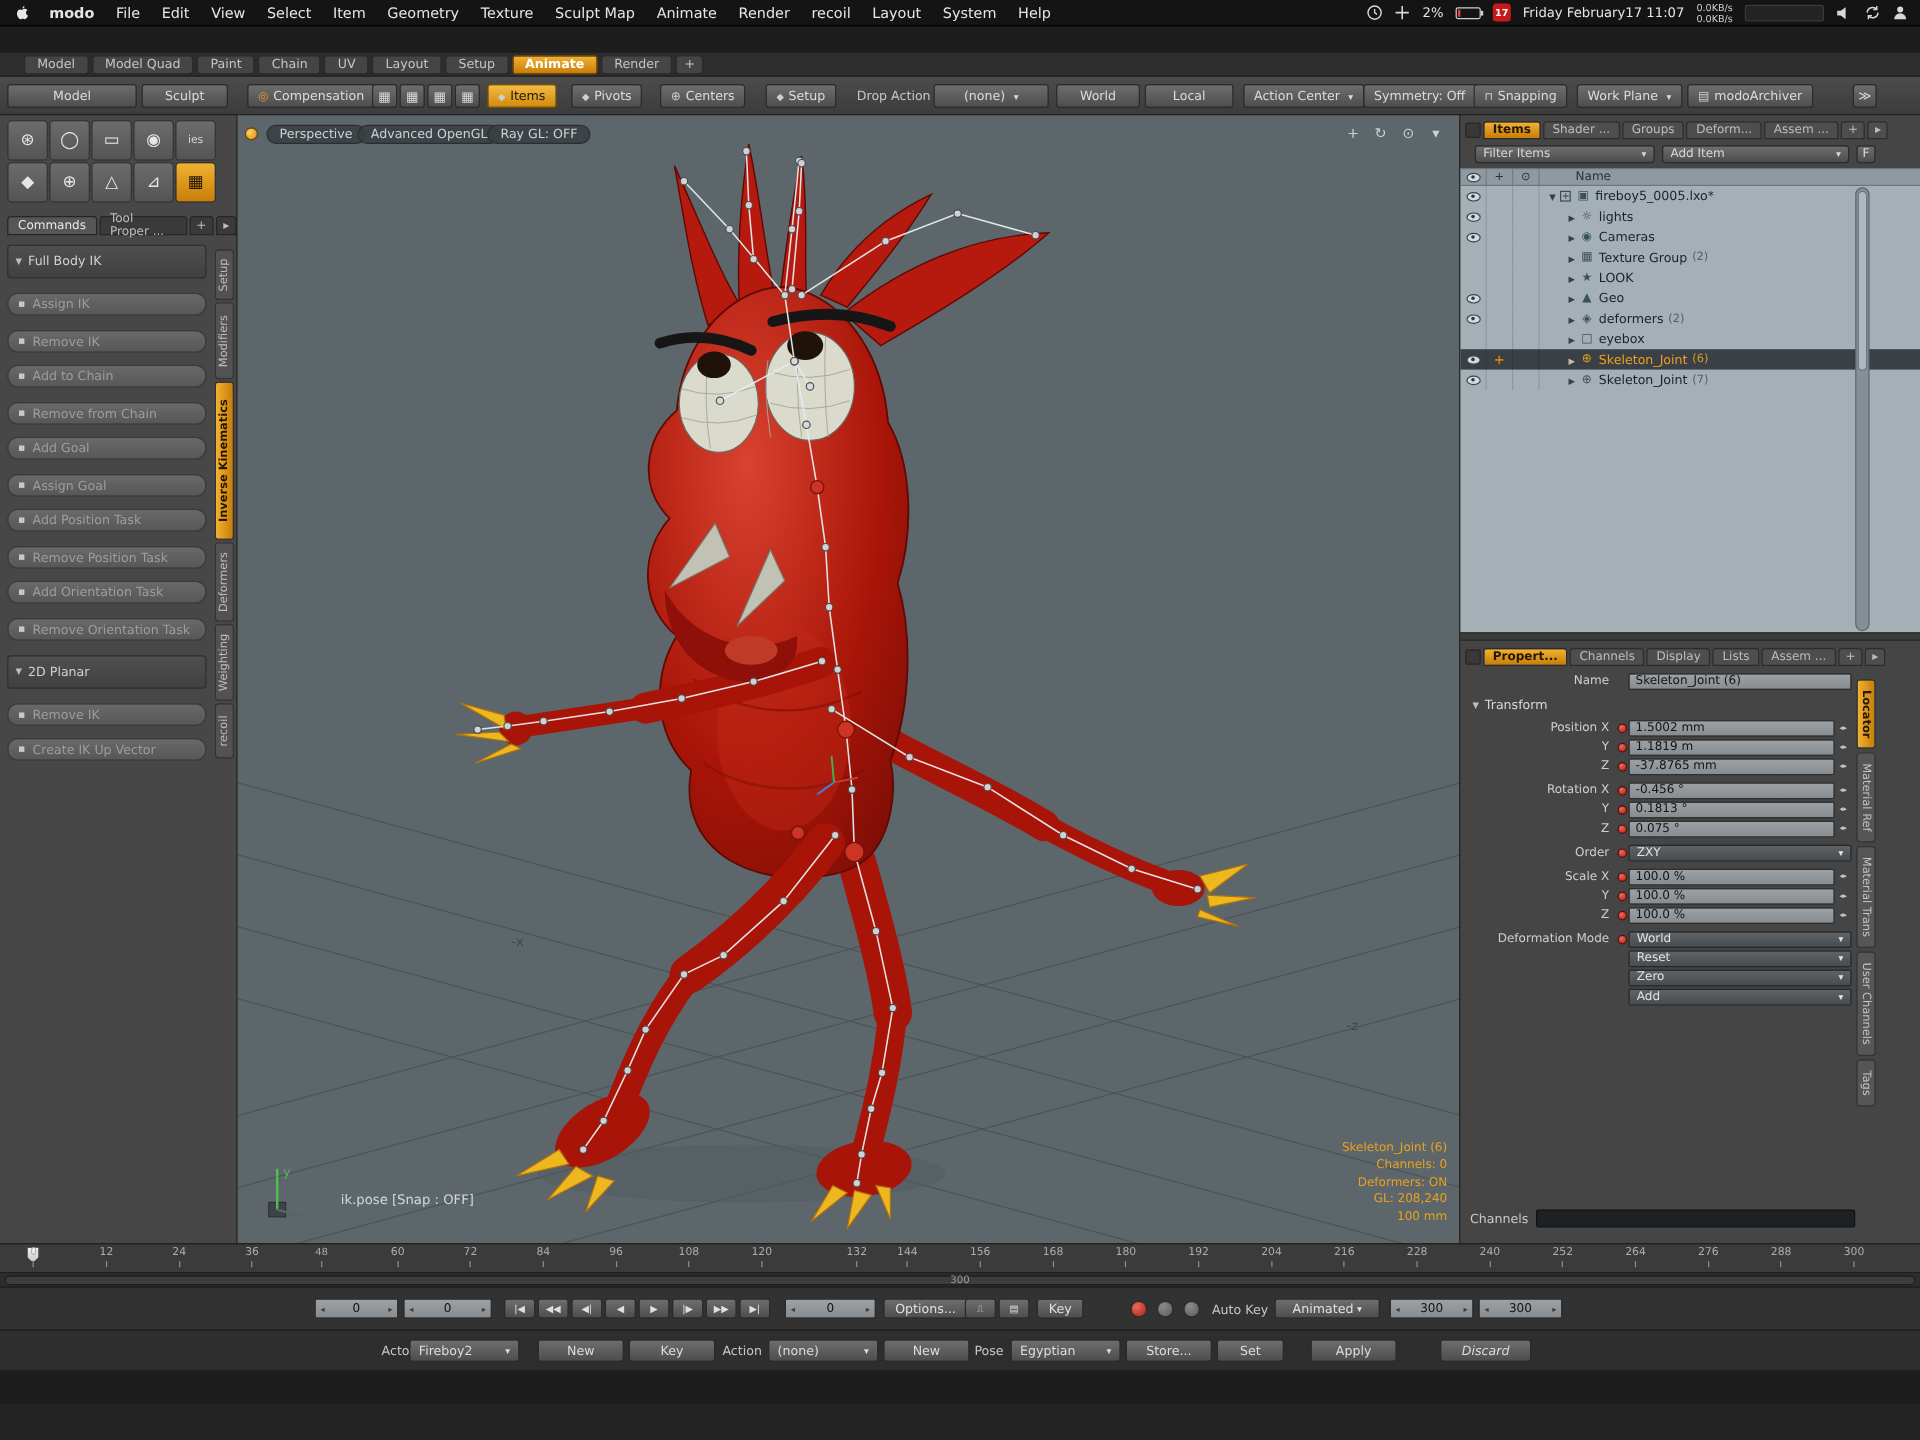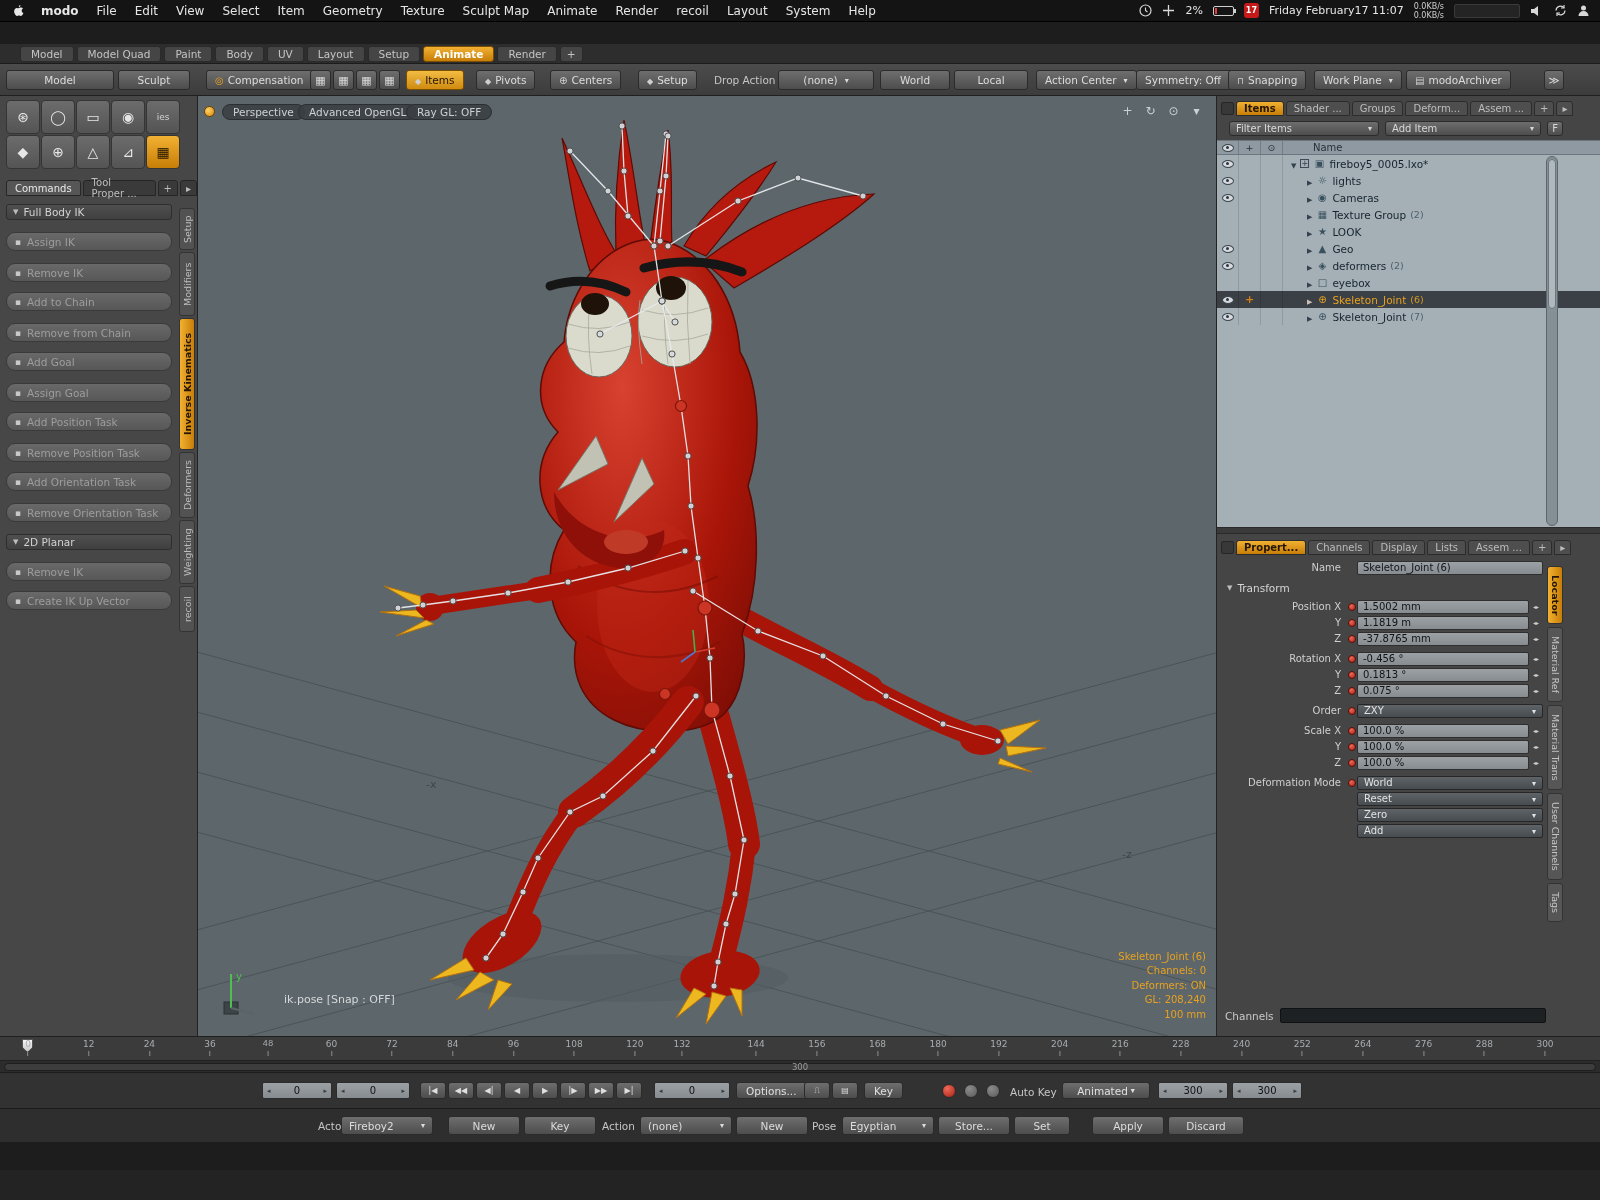--- a/index.html
+++ b/index.html
@@ -64,21 +64,21 @@
   .tool { height:34px; background:linear-gradient(#6c6c6c,#545454); border:1px solid #353535; border-radius:4px;
           display:flex; align-items:center; justify-content:center; color:#e6e6e6; font-size:14px; }
   .tool.active { background:linear-gradient(#f2b132,#c77e07); color:#241600; }
   .tool.small { font-size:9px; color:#d5d5d5; }
   #cmdtabs { position:absolute; left:6px; top:84px; display:flex; gap:2px; align-items:center; }
   .ctab { height:16px; padding:0 8px; display:flex; align-items:center; background:#3a3a3a; border:1px solid #262626;
           border-radius:3px 3px 0 0; color:#bdbdbd; font-size:10px; }
   .ctab.active { background:#565656; color:#e8e8e8; }
   .ctab.mini { padding:0 5px; }
   #cmdpanel { position:absolute; left:6px; top:104px; width:166px; }
-  .sechead { height:16px; margin:4px 0 6px 0; background:linear-gradient(#4f4f4f,#404040); border:1px solid #2e2e2e;
+  .sechead { height:28px; margin:4px 0 6px 0; background:linear-gradient(#4f4f4f,#404040); border:1px solid #2e2e2e;
              border-radius:3px; display:flex; align-items:center; gap:5px; padding:0 6px; color:#d2d2d2; font-size:10.5px; }
   .sechead::before { content:"▼"; font-size:7px; color:#bdbdbd; }
   .cmdbtn { height:19px; margin-bottom:3px; background:linear-gradient(#696969,#575757); border:1px solid #3a3a3a;
             border-radius:9px; display:flex; align-items:center; gap:6px; padding:0 8px; color:#9d9d9d; font-size:10.5px;margin-top:12px; }
   .cmdbtn::before { content:"▪"; color:#c9c9c9; font-size:9px; }
   .cmdbtn.gap { margin-top:10px; }
   #lvtabs { position:absolute; right:2px; top:112px; width:16px; display:flex; flex-direction:column; gap:2px; }
   .vtab { writing-mode:vertical-rl; transform:rotate(180deg); display:flex; align-items:center; justify-content:center;
           background:#525252; border:1px solid #333; border-radius:3px; color:#bdbdbd; font-size:9.5px; }
   .vtab.active { background:linear-gradient(90deg,#c77e07,#f2b132); color:#241600; font-weight:bold; }
@@ -264,21 +264,21 @@
           </svg>
         </span>
     </span>
   </div>
 
 
   <div id="tabrow">
     <span class="ltab">Model</span>
     <span class="ltab">Model Quad</span>
     <span class="ltab">Paint</span>
-    <span class="ltab">Body</span>
+    <span class="ltab">Chain</span>
     <span class="ltab">UV</span>
     <span class="ltab">Layout</span>
     <span class="ltab">Setup</span>
     <span class="ltab active">Animate</span>
     <span class="ltab">Render</span>
     <span class="ltab plus">+</span>
   </div>
 
   <div id="toolbar">
     <span class="btn" style="left:6px;width:108px;">
@@ -895,21 +895,21 @@
       <div class="tick" style="left: 88.68px;"><span>12</span><i></i></div>
       <div class="tick" style="left: 149.36px;"><span>24</span><i></i></div>
       <div class="tick" style="left: 210.04px;"><span>36</span><i></i></div>
       <div class="tick" style="left: 268px; font-family: Liberation Mono, monospace;"><span>48</span><i></i></div>
       <div class="tick" style="left: 331.4px;"><span>60</span><i></i></div>
       <div class="tick" style="left: 392.08px;"><span>72</span><i></i></div>
       <div class="tick" style="left: 452.76px;"><span>84</span><i></i></div>
       <div class="tick" style="left: 513.44px;"><span>96</span><i></i></div>
       <div class="tick" style="left: 574.12px;"><span>108</span><i></i></div>
       <div class="tick" style="left: 634.8px;"><span>120</span><i></i></div>
-      <div class="tick" style="left: 682px; text-align: center;"><span>132</span><i></i></div>
+      <div class="tick" style="left: 714px; text-align: center;"><span>132</span><i></i></div>
       <div class="tick" style="left: 756.16px;"><span>144</span><i></i></div>
       <div class="tick" style="left: 816.84px;"><span>156</span><i></i></div>
       <div class="tick" style="left: 877.52px;"><span>168</span><i></i></div>
       <div class="tick" style="left: 938.2px;"><span>180</span><i></i></div>
       <div class="tick" style="left: 998.88px;"><span>192</span><i></i></div>
       <div class="tick" style="left: 1059.56px;"><span>204</span><i></i></div>
       <div class="tick" style="left: 1120.24px;"><span>216</span><i></i></div>
       <div class="tick" style="left: 1180.92px;"><span>228</span><i></i></div>
       <div class="tick" style="left: 1241.6px;"><span>240</span><i></i></div>
       <div class="tick" style="left: 1302.28px;"><span>252</span><i></i></div>
@@ -1014,19 +1014,19 @@
       </span>
     <span class="ab abtn" style="left:938px;width:72px;">
         <span>Store...</span>
       </span>
     <span class="ab abtn" style="left:1014px;width:56px;">
         <span>Set</span>
       </span>
     <span class="ab abtn" style="left:1092px;width:72px;">
         <span>Apply</span>
       </span>
-    <span class="ab abtn" style="left:1168px;width:76px;">
+    <span class="ab abtn" style="left:1200px;width:76px;font-style:italic;">
         <span>Discard</span>
       </span>
   </div>
 
   <div id="bottomfill"></div>
 </div>
 
 </body></html>

